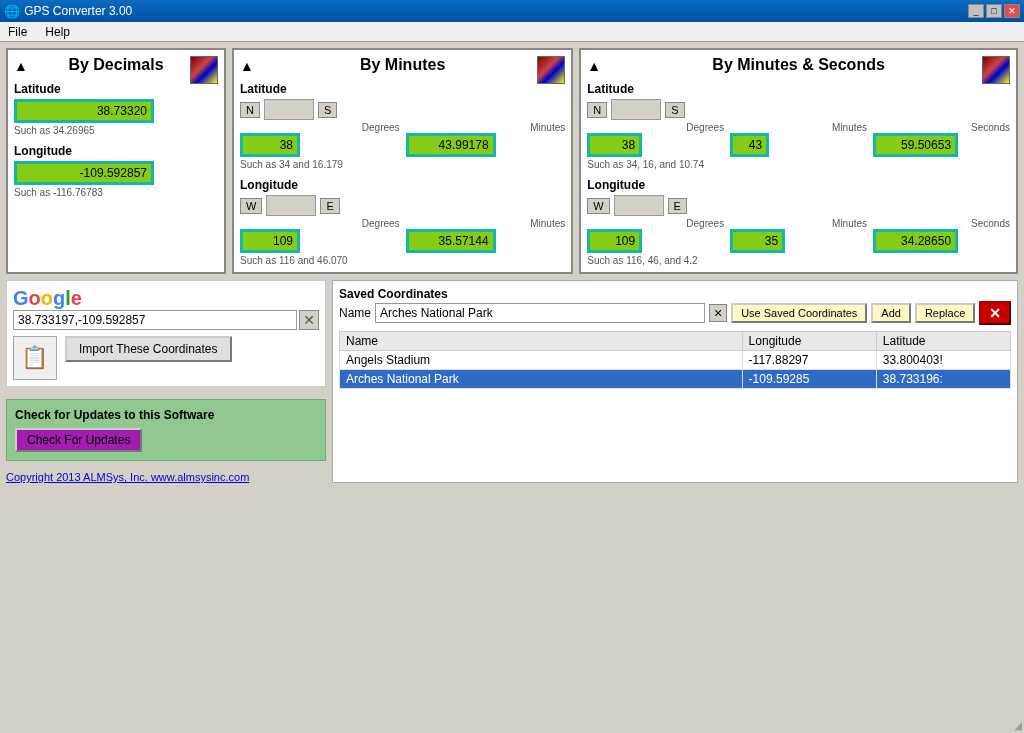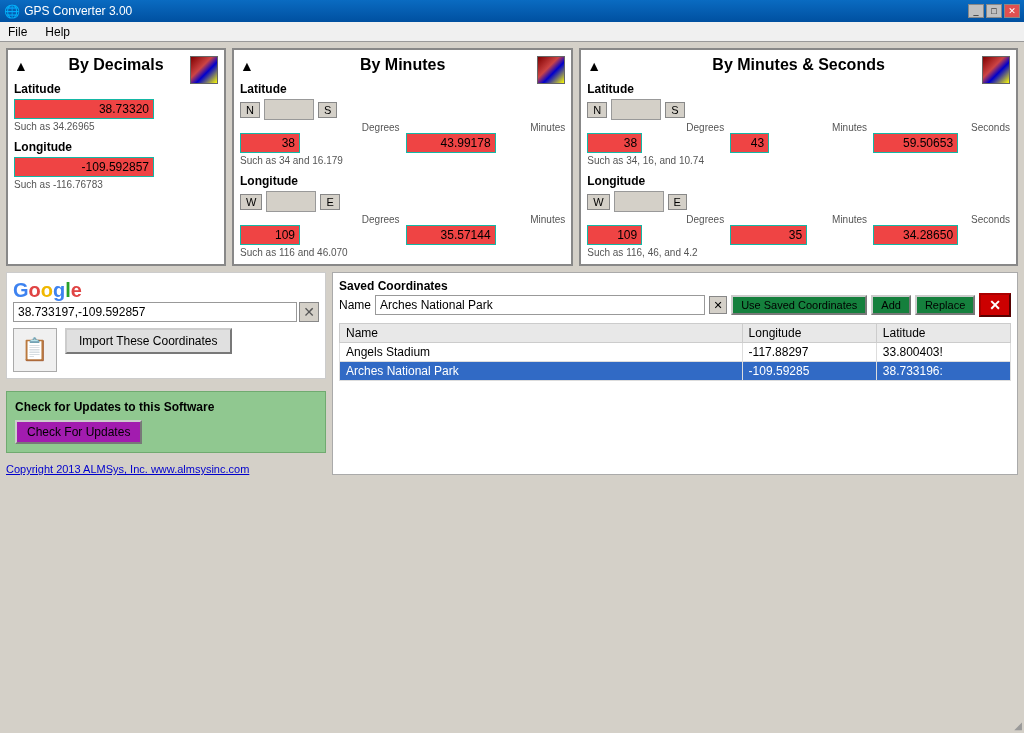--- a/index.html
+++ b/index.html
@@ -107,25 +107,25 @@
       font-weight: bold;
       margin-bottom: 3px;
     }
     .field-hint {
       font-size: 10px;
       color: #555;
       margin-top: 2px;
     }
     .input-field {
       width: 100%;
-      border: 1px solid #14b8a6;
+      border: 3px solid #14b8a6;
       padding: 2px 4px;
       font-size: 12px;
       text-align: right;
-      background: #ef4444;
+      background: #84cc16;
     }
     .dm-label {
       font-size: 10px;
       color: #555;
       text-align: right;
     }
     .dm-col {
       display: flex;
       flex-direction: column;
       flex: 1;
@@ -276,21 +276,21 @@
       border: 1px solid #888;
       font-size: 11px;
       width: 18px;
       height: 18px;
       display: flex;
       align-items: center;
       justify-content: center;
       cursor: pointer;
     }
     .use-saved-btn, .add-btn, .replace-btn {
-      background: #15803d;
+      background: #fef9c3;
       border: 2px outset #ccc;
       padding: 2px 8px;
       font-size: 11px;
       cursor: pointer;
       white-space: nowrap;
     }
     .del-btn {
       background: #cc0000;
       border: 2px outset #aa0000;
       color: white;
@@ -458,21 +458,21 @@
           <input type="text" style="width: 50px; border: 1px solid rgb(153, 153, 153); padding: 2px; text-align: right; background: rgb(212, 208, 200);">
           <button class="ns-btn">E</button>
         </div>
         <div style="display:flex; gap:6px;">
           <div class="dm-col">
             <div class="dm-label">Degrees</div>
             <input class="input-field" type="text" style="width: 55px;" value="109">
           </div>
           <div class="dm-col">
             <div class="dm-label">Minutes</div>
-            <input class="input-field" type="text" style="width: 77px;" value="35">
+            <input class="input-field" type="text" style="width: 55px;" value="35">
           </div>
           <div class="dm-col">
             <div class="dm-label">Seconds</div>
             <input class="input-field" type="text" style="width: 85px;" value="34.28650">
           </div>
         </div>
         <div class="field-hint">Such as 116, 46, and 4.2</div>
       </div>
     </div>
   </div>

